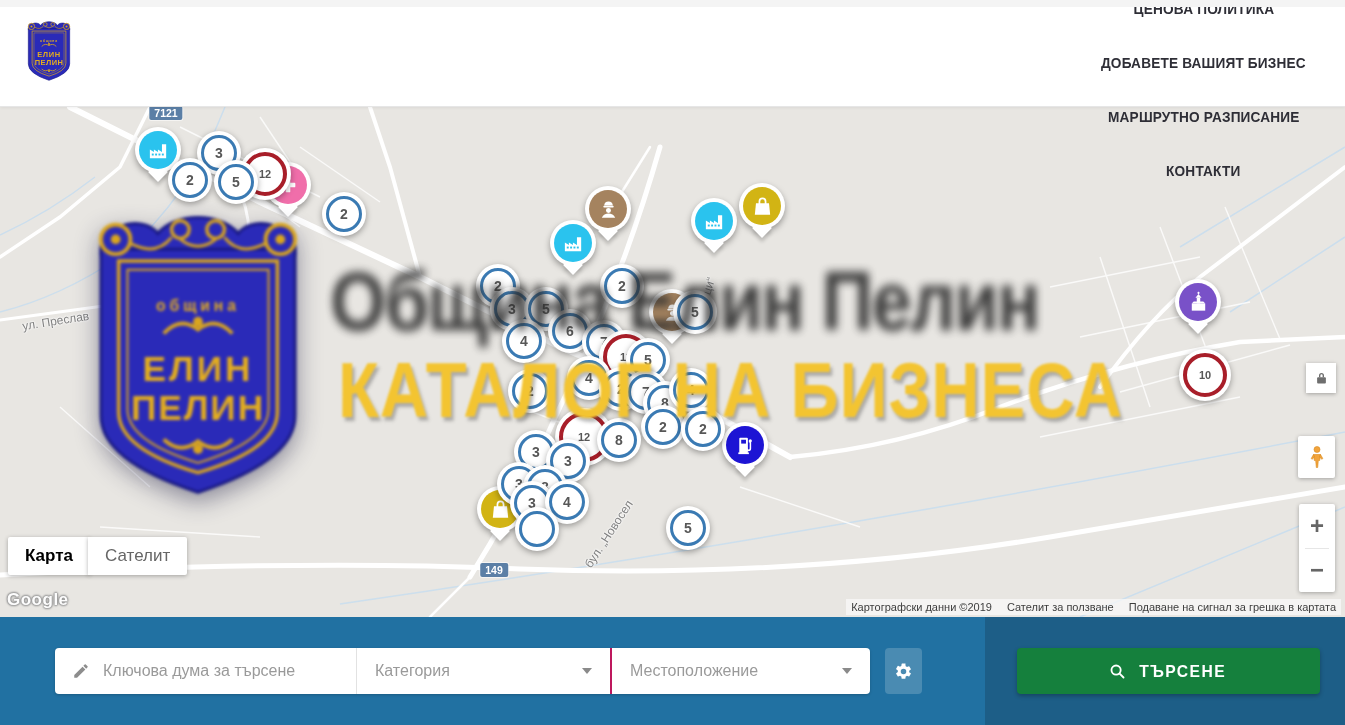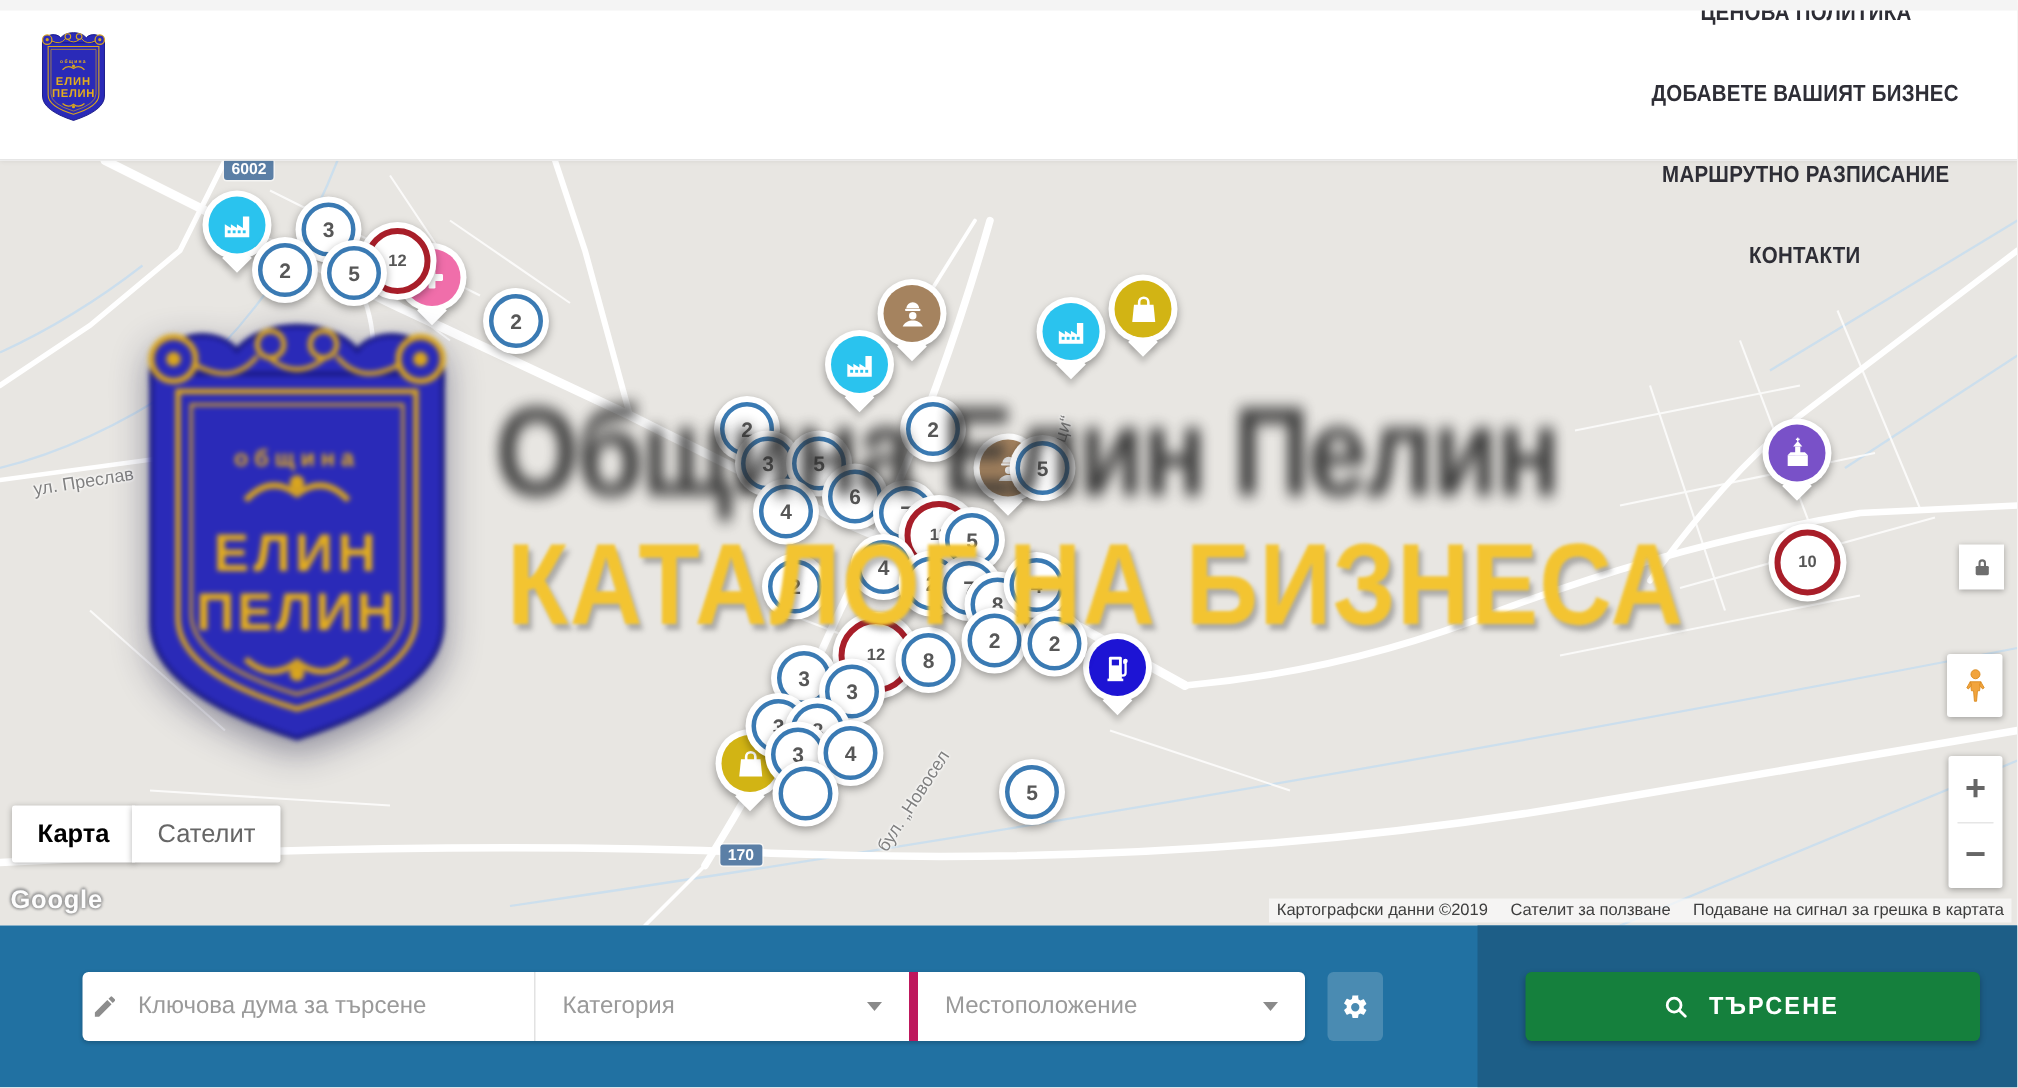--- a/index.html
+++ b/index.html
@@ -71,26 +71,26 @@
              box-shadow:0 1px 4px rgba(0,0,0,.3); z-index:6; display:flex; flex-direction:column; }
   .zoom-btn { flex:1; border:none; background:none; font-size:24px; font-weight:bold; color:#666; cursor:pointer;
               display:flex; align-items:center; justify-content:center; line-height:1; }
   .zoom-div { height:1px; background:#e6e6e6; margin:0 6px; }
 
   
   .searchbar { position:absolute; top:617px; left:0; width:1345px; height:108px; background:#2171a2; z-index:20; }
   .sb-right { position:absolute; left:985px; top:0; bottom:0; right:0; background:#1d5e87; }
   .fields { position:absolute; left:55px; top:31px; width:815px; height:46px; background:#fff; border-radius:4px;
             display:flex; box-shadow:0 1px 3px rgba(0,0,0,.2); }
-  .f-keyword { flex:0 0 302px; display:flex; align-items:center; gap:13px; padding-left:6px; border-right:1px solid #e2e2e2; }
+  .f-keyword { flex:0 0 302px; display:flex; align-items:center; gap:13px; padding-left:17px; border-right:1px solid #e2e2e2; }
   .f-keyword input { border:none; outline:none; flex:1; font-size:16px; color:#444; font-family:inherit; background:none; }
   .f-keyword input::placeholder { color:#9a9a9a; }
   .f-select { display:flex; align-items:center; justify-content:space-between; padding:0 18px;
               font-size:16px; color:#9a9a9a; cursor:pointer; }
-  .f-category { flex:0 0 255px; border-right:6px solid #be185d; }
+  .f-category { flex:0 0 255px; border-right:2px solid #be185d; }
   .f-location { flex:1; }
   .caret { width:0; height:0; border-left:5px solid transparent; border-right:5px solid transparent; border-top:6px solid #8a8a8a; }
   .gear-btn { position:absolute; left:885px; top:31px; width:37px; height:46px; background:#4a8bb2; border:none;
               border-radius:4px; display:flex; align-items:center; justify-content:center; cursor:pointer; }
   .search-btn { position:absolute; left:32px; top:31px; width:303px; height:46px; background:#15803d; border:none;
                 border-radius:4px; display:flex; align-items:center; justify-content:center; gap:11px; cursor:pointer;
                 box-shadow:0 2px 4px rgba(0,0,0,.28); }
   .search-btn span { font-size:16.5px; font-weight:bold; color:#fff; letter-spacing:1.5px; transform:scaleX(.95); }
 
   .crest-text { fill:#e3ad1e; font-weight:bold; font-family:"Liberation Sans", sans-serif; }
@@ -175,22 +175,22 @@
           <path d="M100 420 L260 430"></path>
       </g>
     </svg>
 
     <div id="street-labels">
         <div class="street-label" style="left: 22px; top: 207px; transform: rotate(-9deg);">ул. Преслав</div>
         <div class="street-label" style="left: 570px; top: 420px; transform: rotate(-57deg);">бул. „Новосел</div>
         <div class="street-label" style="left: 700px; top: 172px; transform: rotate(-72deg);">ци“</div>
       </div>
     <div id="badges">
-        <div class="road-badge" style="left: 166px; top: 6px;">6002</div>
-        <div class="road-badge" style="left: 494px; top: 463px;">170</div>
+        <div class="road-badge" style="left: 166px; top: 6px;">7121</div>
+        <div class="road-badge" style="left: 494px; top: 463px;">149</div>
       </div>
     <div id="pins">
         <div class="pin" style="left: 135px; top: 20px;">
           <div class="dot" style="background: rgb(42, 195, 238);">
             <svg viewBox="0 0 24 24" width="23" height="23">
               <path fill="#fff" d="M3 20v-9l4.2 2.6V11l4.2 2.6V11l4.2 2.6V5.5H20V20H3z"></path>
               <rect x="5" y="15.2" width="2" height="2" fill="#2ac3ee"></rect>
               <rect x="8.5" y="15.2" width="2" height="2" fill="#2ac3ee"></rect>
               <rect x="12" y="15.2" width="2" height="2" fill="#2ac3ee"></rect>
               <rect x="15.5" y="15.2" width="2" height="2" fill="#2ac3ee"></rect>

